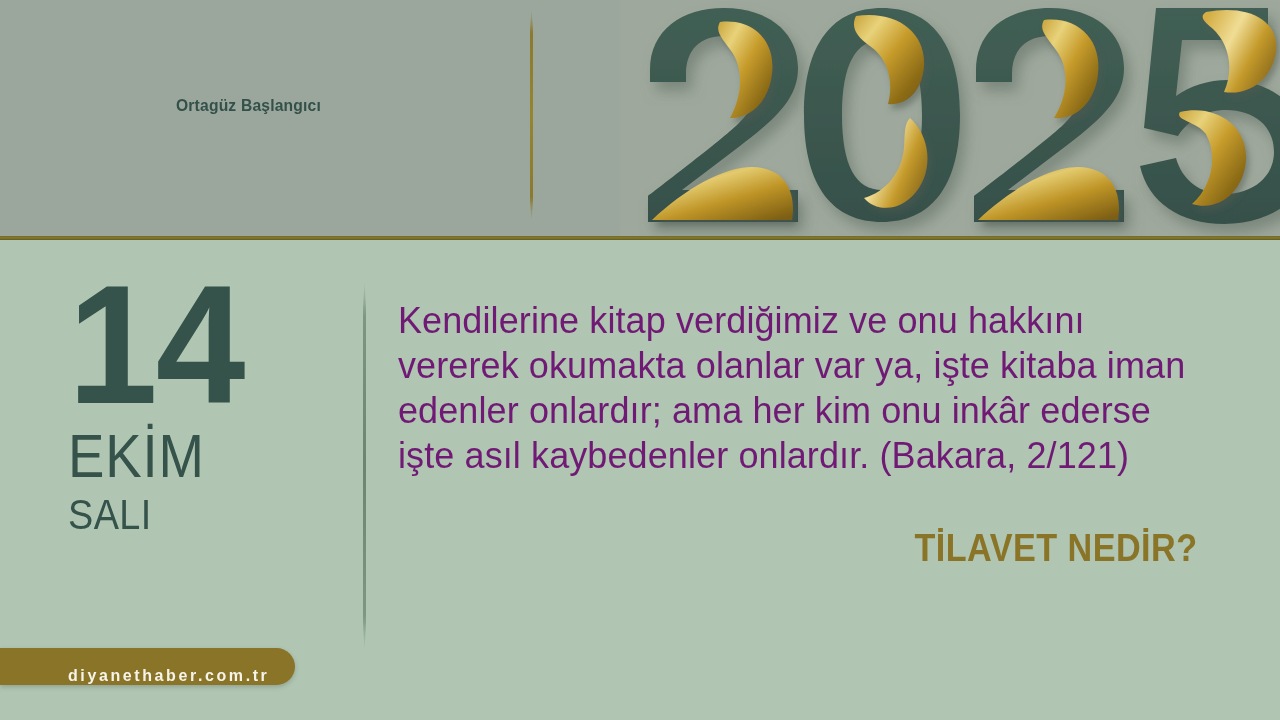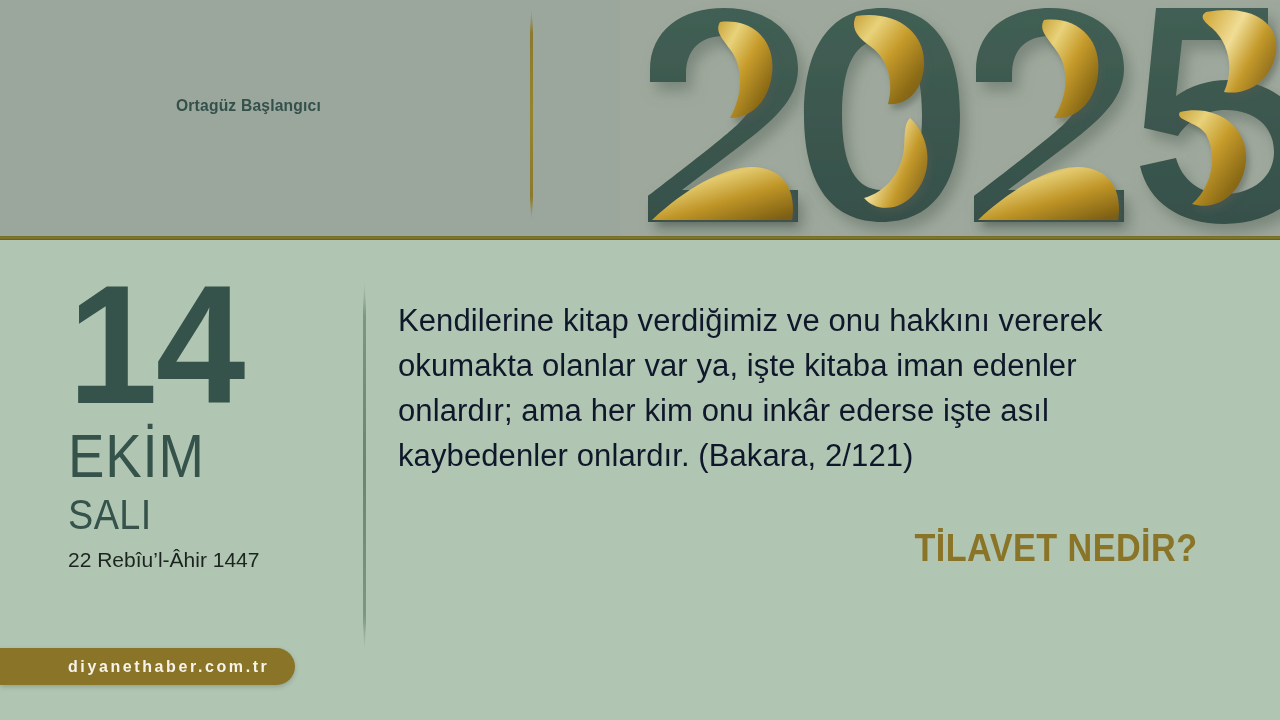--- a/index.html
+++ b/index.html
@@ -123,23 +123,23 @@
     font-weight:400;
     color:#1c241f;
     letter-spacing:0px;
     font-family:"Liberation Sans", sans-serif;
   }
 
   
   .quote {
     position:absolute; left:398px; top:58px;
     width:790px;
-    font-size:31px;
+    font-size:36px;
     line-height:45px;
-    color:#0f172a;
+    color:#701a75;
     letter-spacing:0.1px;
     font-family:"Liberation Sans", sans-serif;
   }
   .headline {
     position:absolute; right:82px; top:288px;
     font-size:38px;
     line-height:40px;
     font-weight:bold;
     color:#8a7428;
     letter-spacing:0.5px;
@@ -150,21 +150,21 @@
     font-family:"Liberation Sans", sans-serif;
   }
 
   
   .site-badge {
     position:absolute; left:0; top:648px;
     height:37px;
     padding:0 26px 0 68px;
     background:#8a7428;
     border-radius:0 20px 20px 0;
-    display:flex; align-items:center;
+    display:flex; align-items:flex-end;
     box-shadow:0 2px 5px rgba(0,0,0,0.18);
   }
   .site-badge-text {
     color:#f6f4ea;
     font-size:16px;
     font-weight:bold;
     letter-spacing:2.6px;
     font-family:"Liberation Sans", sans-serif;
     white-space:nowrap;
   }
@@ -296,21 +296,20 @@
   <div class="header-rule"></div>
 
   <div class="body-area">
 
     <div class="body-divider"></div>
 
     <div class="date-block">
       <div class="date-day">14</div>
       <div class="date-month">EKİM</div>
       <div class="date-weekday">SALI</div>
-      <div class="date-hijri">22 Rebîu’l-Âhir 1447</div>
     </div>
 
     <div class="quote">Kendilerine kitap verdiğimiz ve onu hakkını vererek okumakta olanlar var ya, işte kitaba iman edenler onlardır; ama her kim onu inkâr ederse işte asıl kaybedenler onlardır. (Bakara, 2/121)</div>
 
     <div class="headline">TİLAVET NEDİR?</div>
   </div>
 
   <div class="site-badge">
     <span class="site-badge-text">diyanethaber.com.tr</span>
   </div>

